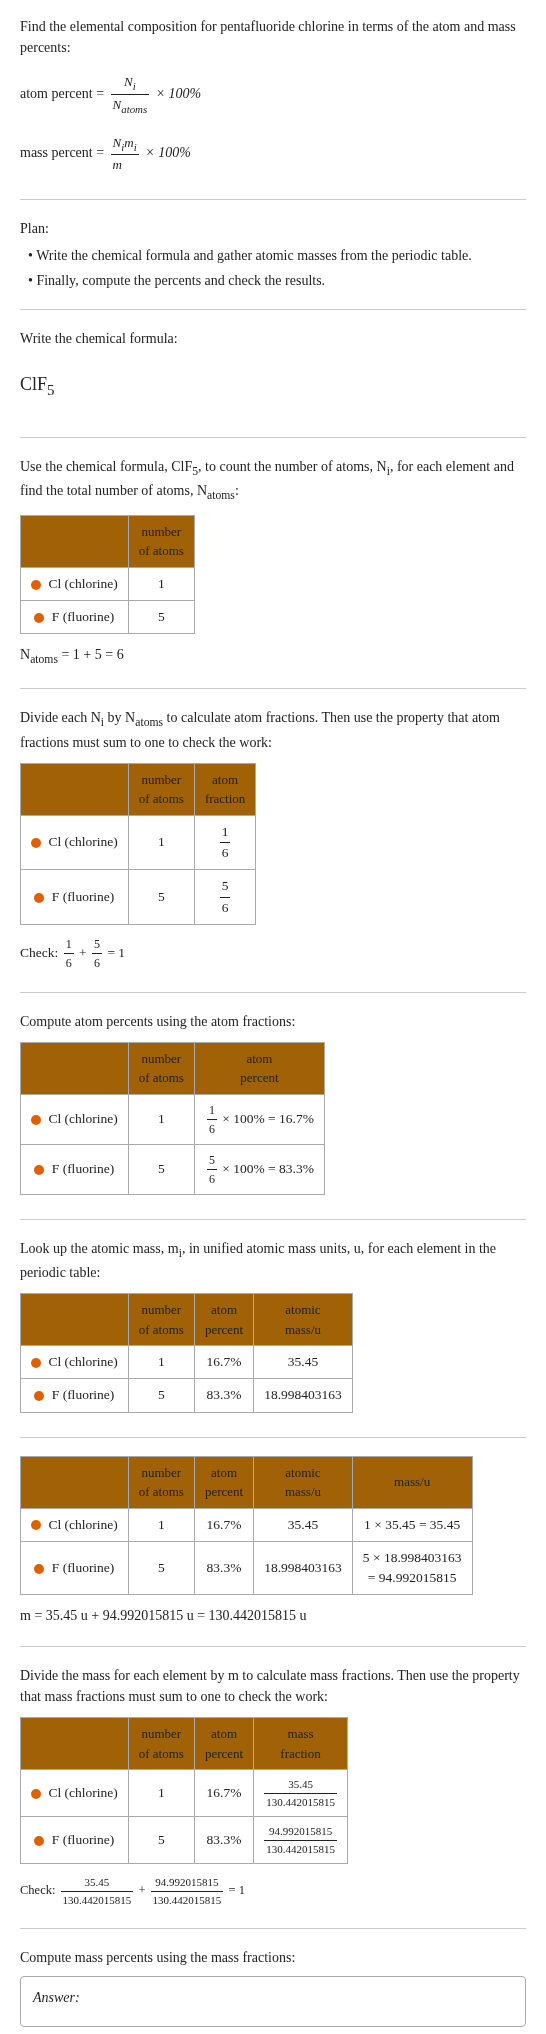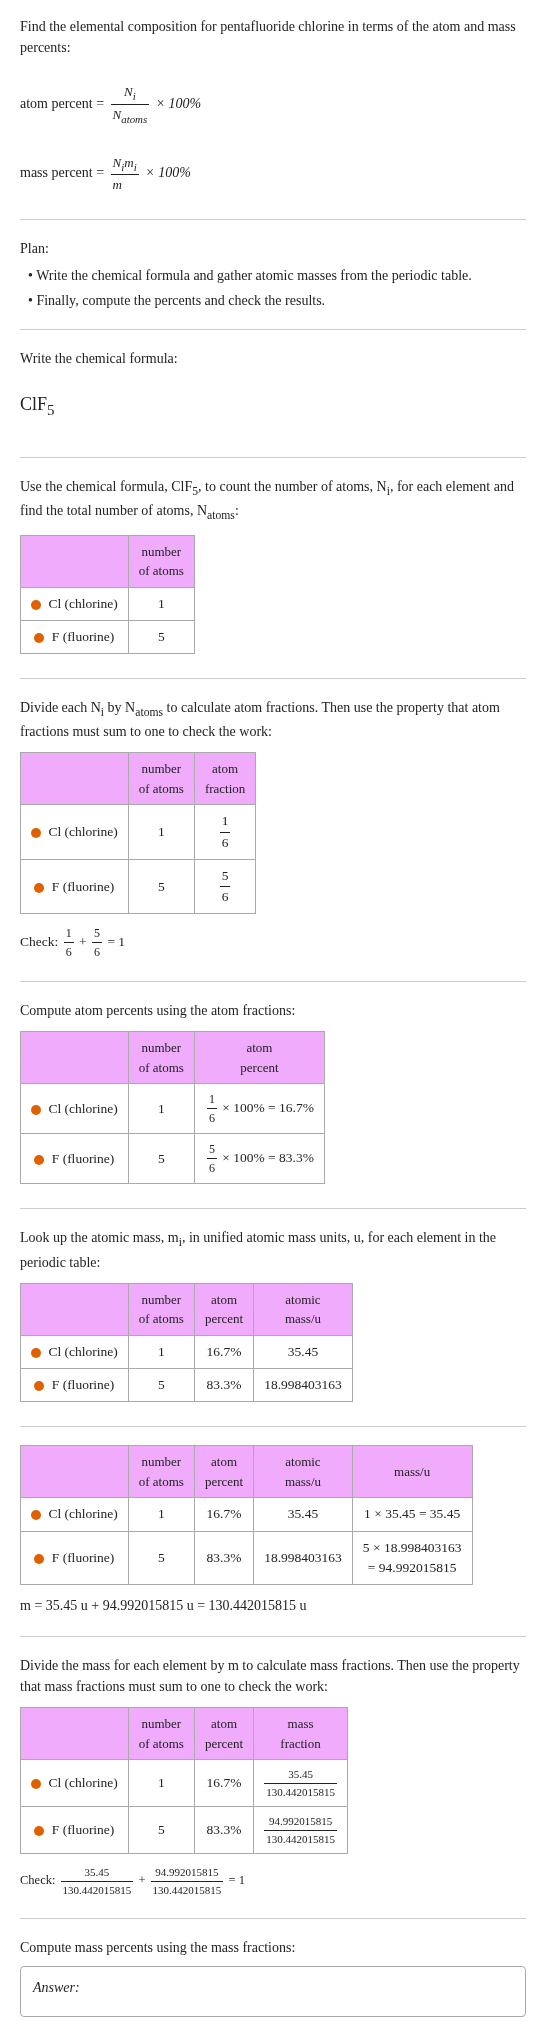--- a/index.html
+++ b/index.html
@@ -27,21 +27,21 @@
       margin: 10px 0;
       font-size: 13.5px;
     }
     th, td {
       border: 1px solid #aaa;
       padding: 6px 10px;
       text-align: center;
       vertical-align: middle;
     }
     th {
-      background: #f0abfc;
+      background: #a16207;
       font-weight: normal;
       font-size: 13px;
     }
     td:first-child, th:first-child {
       text-align: center;
     }
     .dot { display: inline-block; width: 10px; height: 10px; border-radius: 50%; background: #e06000; margin-right: 4px; vertical-align: middle; }
     .check-line { margin: 6px 0; font-size: 13.5px; }
     .answer-box {
       border: 1.5px solid #aaa;
@@ -57,21 +57,21 @@
   </style>
 </head>
 <body>
 
 <div class="section">
   <p>Find the elemental composition for pentafluoride chlorine in terms of the atom and mass percents:</p>
   <div class="formula-line">
     <span>atom percent = </span>
     <span>
       <span style="font-style:italic;">
-        <span class="frac" style="display:inline-block;text-align:center;vertical-align:middle;margin:16px 3px;font-family:Liberation Serif, serif;">
+        <span class="frac" style="display:inline-block;text-align:center;vertical-align:middle;margin:6px 3px;font-family:Liberation Serif, serif;">
           <span class="num" style="display:block;border-bottom:1px solid #222;padding:0 2px;font-size:13px;">N<sub>i</sub></span>
           <span class="den" style="display:block;padding:0 2px;font-size:13px;">N<sub>atoms</sub></span>
         </span>
         × 100%
       </span>
     </span>
   </div>
   <div class="formula-line">
     <span>mass percent = </span>
     <span>
@@ -108,20 +108,21 @@
     <tr>
       <td><span class="dot"></span> Cl (chlorine)</td>
       <td>1</td>
     </tr>
     <tr>
       <td><span class="dot"></span> F (fluorine)</td>
       <td>5</td>
     </tr>
   </tbody>
     </table>
+  <p>N<sub>atoms</sub> = 1 + 5 = 6</p>
 </div>
 
 <div class="section">
   <p>Divide each N<sub>i</sub> by N<sub>atoms</sub> to calculate atom fractions. Then use the property that atom fractions must sum to one to check the work:</p>
   <table>
     <tbody>
         <tr>
       <th></th>
       <th>number<br>of atoms</th>
       <th>atom<br>fraction</th>

